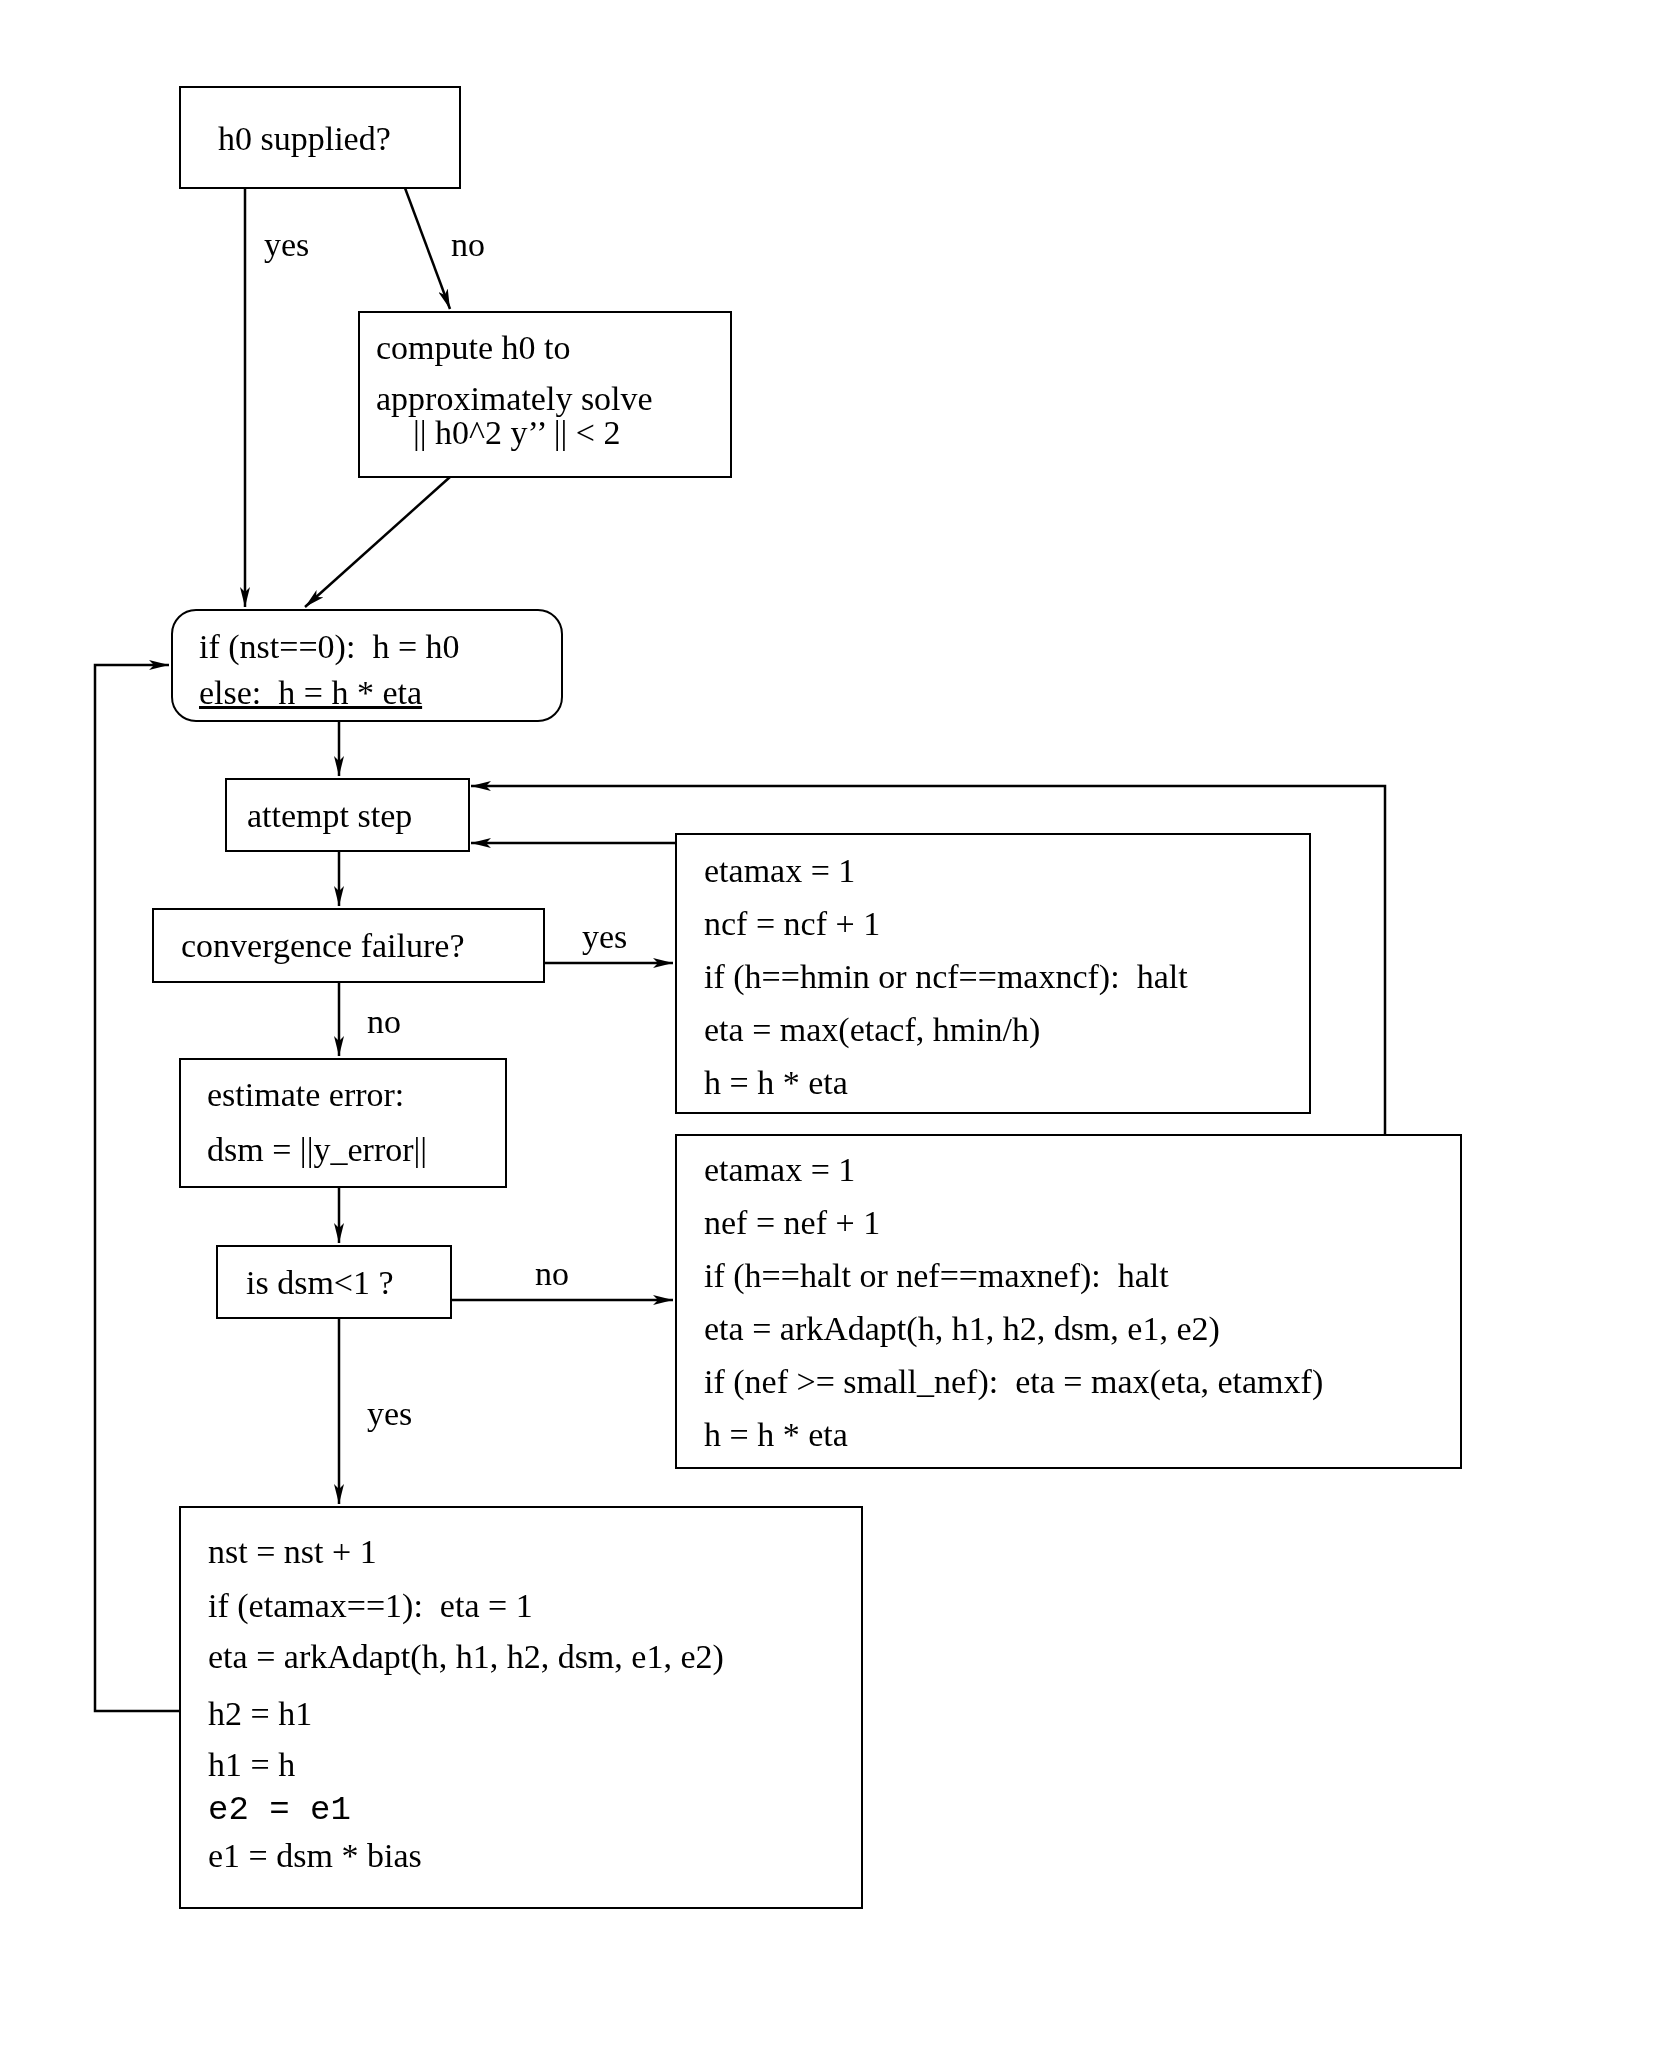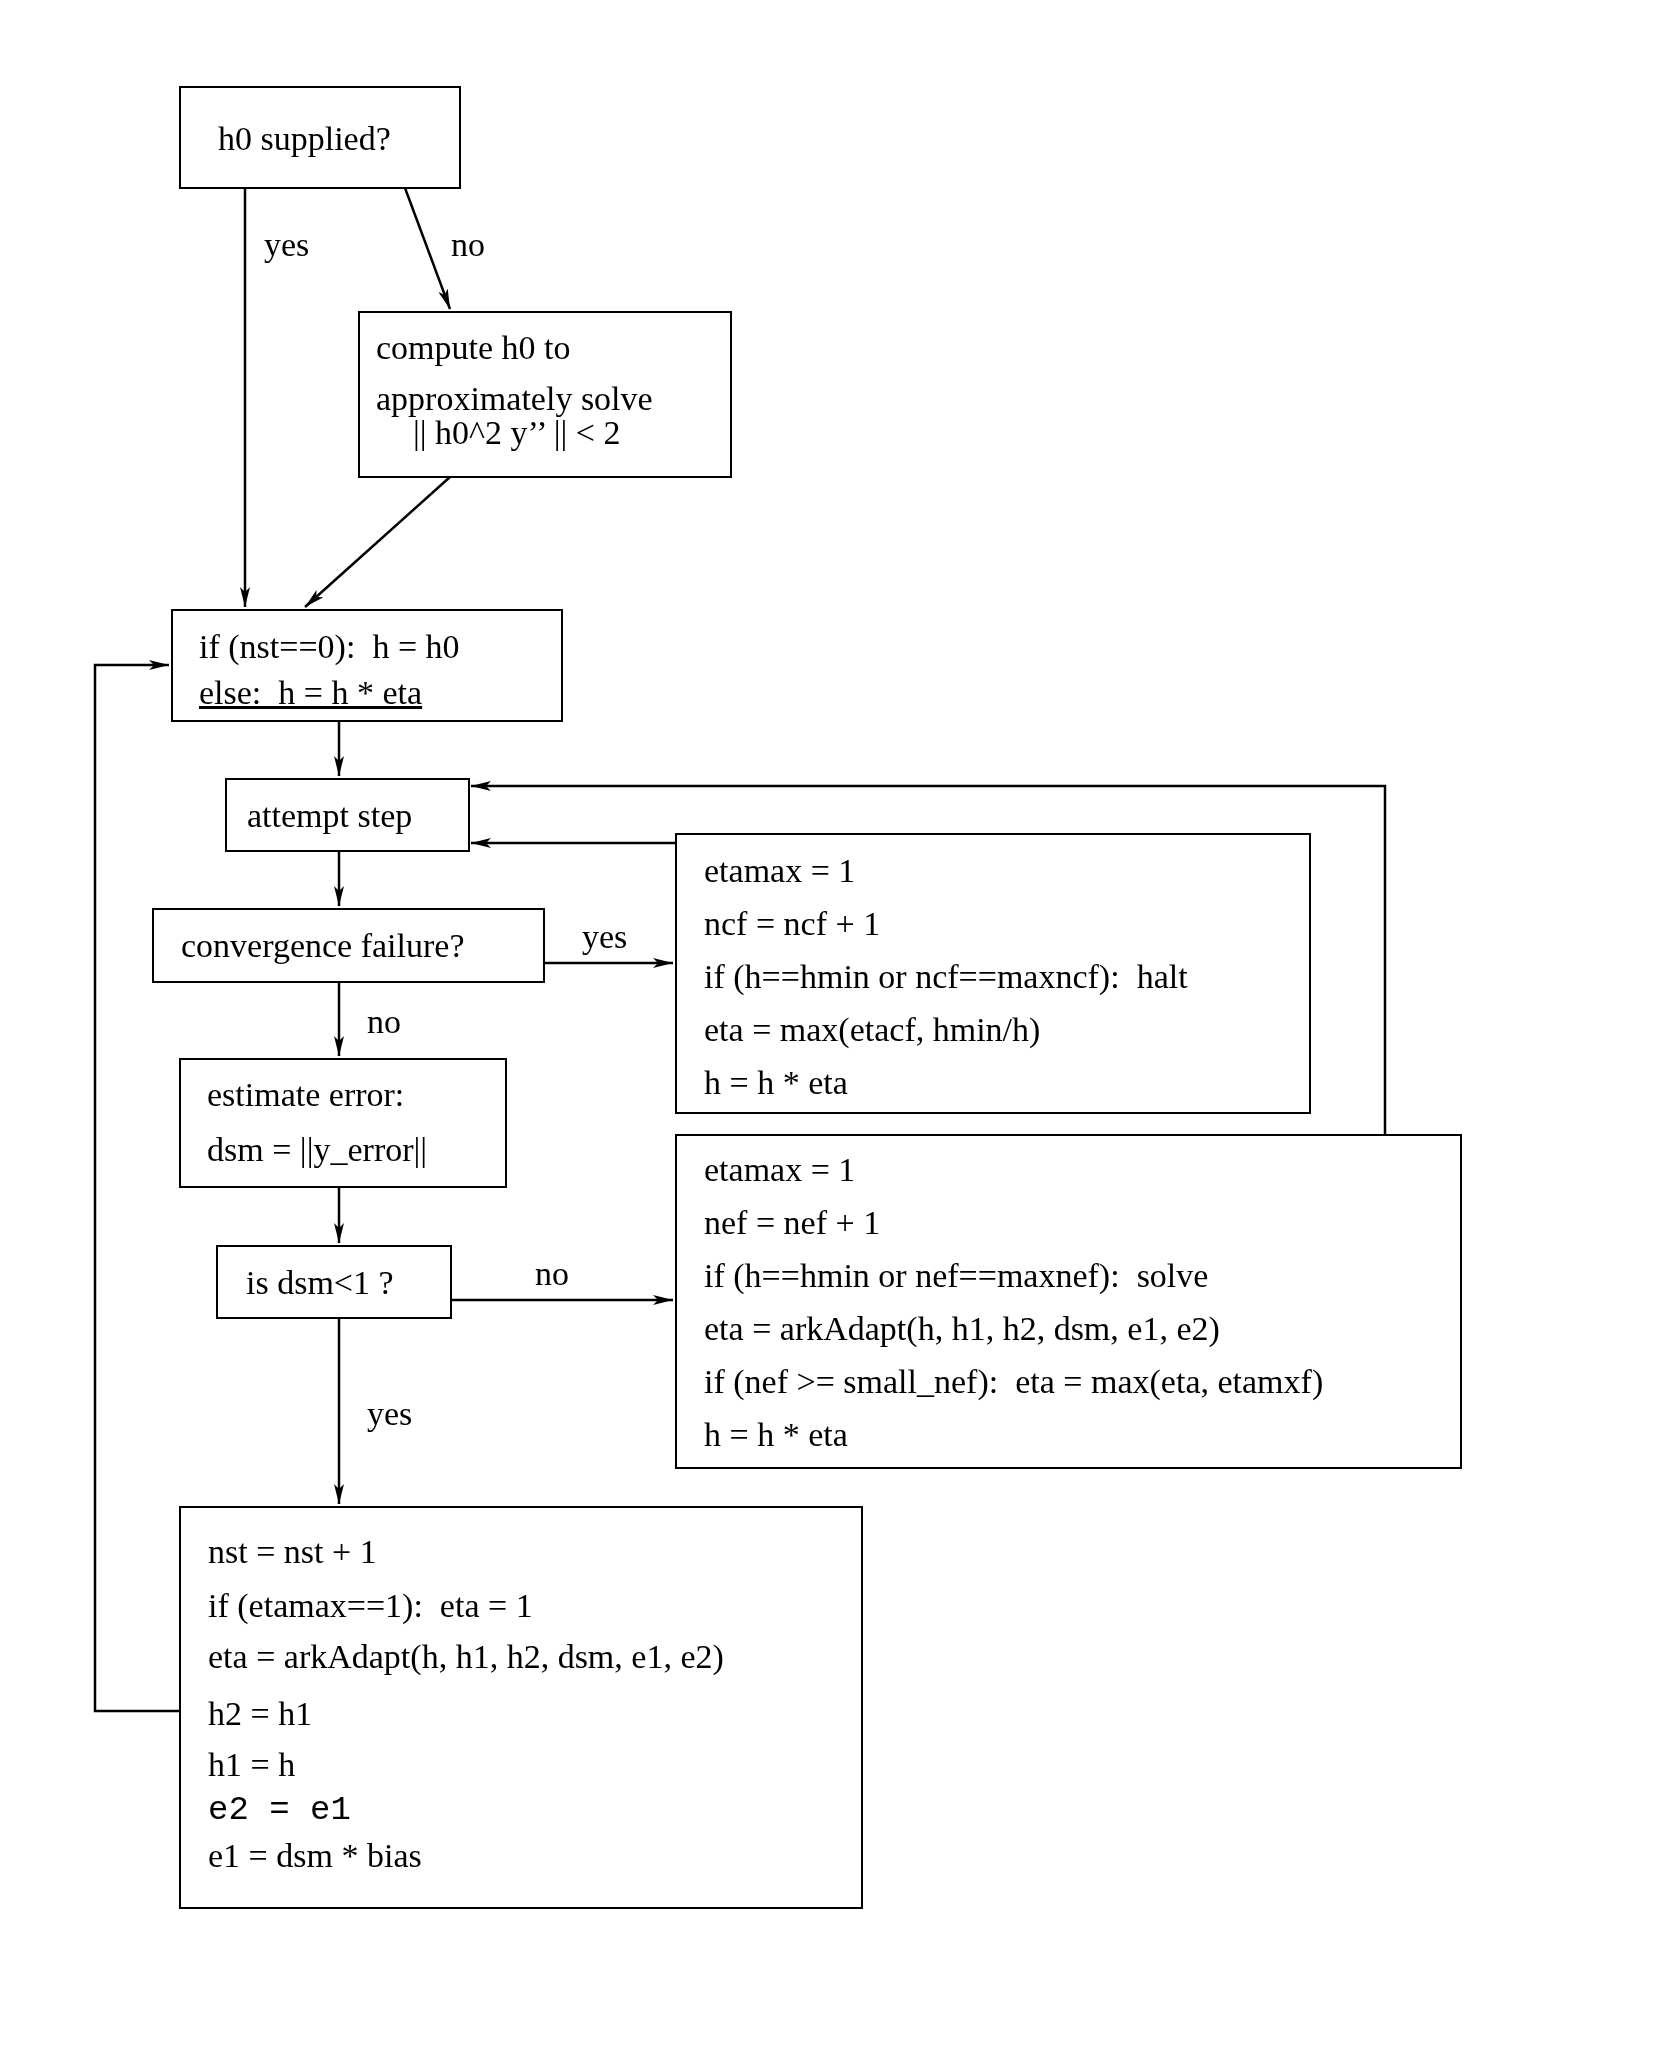--- a/index.html
+++ b/index.html
@@ -41,21 +41,21 @@
   <div class="box" style="left:179px;top:86px;width:282px;height:103px;">
     <span class="line" style="left:37px;top:34px;">h0 supplied?</span>
   </div>
 
   <div class="box" style="left:358px;top:311px;width:374px;height:167px;">
     <span class="line" style="left:16px;top:18px;">compute h0 to</span>
     <span class="line" style="left:16px;top:69px;">approximately solve</span>
     <span class="line" style="left:53px;top:103px;">|| h0^2 y’’ || &lt; 2</span>
   </div>
 
-  <div class="box" style="left:171px;top:609px;width:392px;height:113px;">
+  <div class="box" style="left:171px;top:609px;width:392px;height:113px;border-radius:25px;">
     <span class="line" style="left:26px;top:19px;">if (nst==0):  h = h0</span>
     <span class="line" style="left:26px;top:65px;text-decoration:underline;">else:  h = h * eta</span>
   </div>
 
   <div class="box" style="left:225px;top:778px;width:245px;height:74px;">
     <span class="line" style="left:20px;top:19px;">attempt step</span>
   </div>
 
   <div class="box" style="left:152px;top:908px;width:393px;height:75px;">
     <span class="line" style="left:27px;top:19px;">convergence failure?</span>
@@ -74,21 +74,21 @@
     <span class="line" style="left:26px;top:73px;">dsm = ||y_error||</span>
   </div>
 
   <div class="box" style="left:216px;top:1245px;width:236px;height:74px;">
     <span class="line" style="left:28px;top:19px;">is dsm&lt;1 ?</span>
   </div>
 
   <div class="box" style="left:675px;top:1134px;width:787px;height:335px;">
     <span class="line" style="left:27px;top:17px;">etamax = 1</span>
     <span class="line" style="left:27px;top:70px;">nef = nef + 1</span>
-    <span class="line" style="left:27px;top:123px;">if (h==hmin or nef==maxnef):  solve</span>
+    <span class="line" style="left:27px;top:123px;">if (h==halt or nef==maxnef):  halt</span>
     <span class="line" style="left:27px;top:176px;">eta = arkAdapt(h, h1, h2, dsm, e1, e2)</span>
     <span class="line" style="left:27px;top:229px;">if (nef &gt;= small_nef):  eta = max(eta, etamxf)</span>
     <span class="line" style="left:27px;top:282px;">h = h * eta</span>
   </div>
 
   <div class="box" style="left:179px;top:1506px;width:684px;height:403px;">
     <span class="line" style="left:27px;top:27px;">nst = nst + 1</span>
     <span class="line" style="left:27px;top:81px;">if (etamax==1):  eta = 1</span>
     <span class="line" style="left:27px;top:132px;">eta = arkAdapt(h, h1, h2, dsm, e1, e2)</span>
     <span class="line" style="left:27px;top:189px;">h2 = h1</span>

